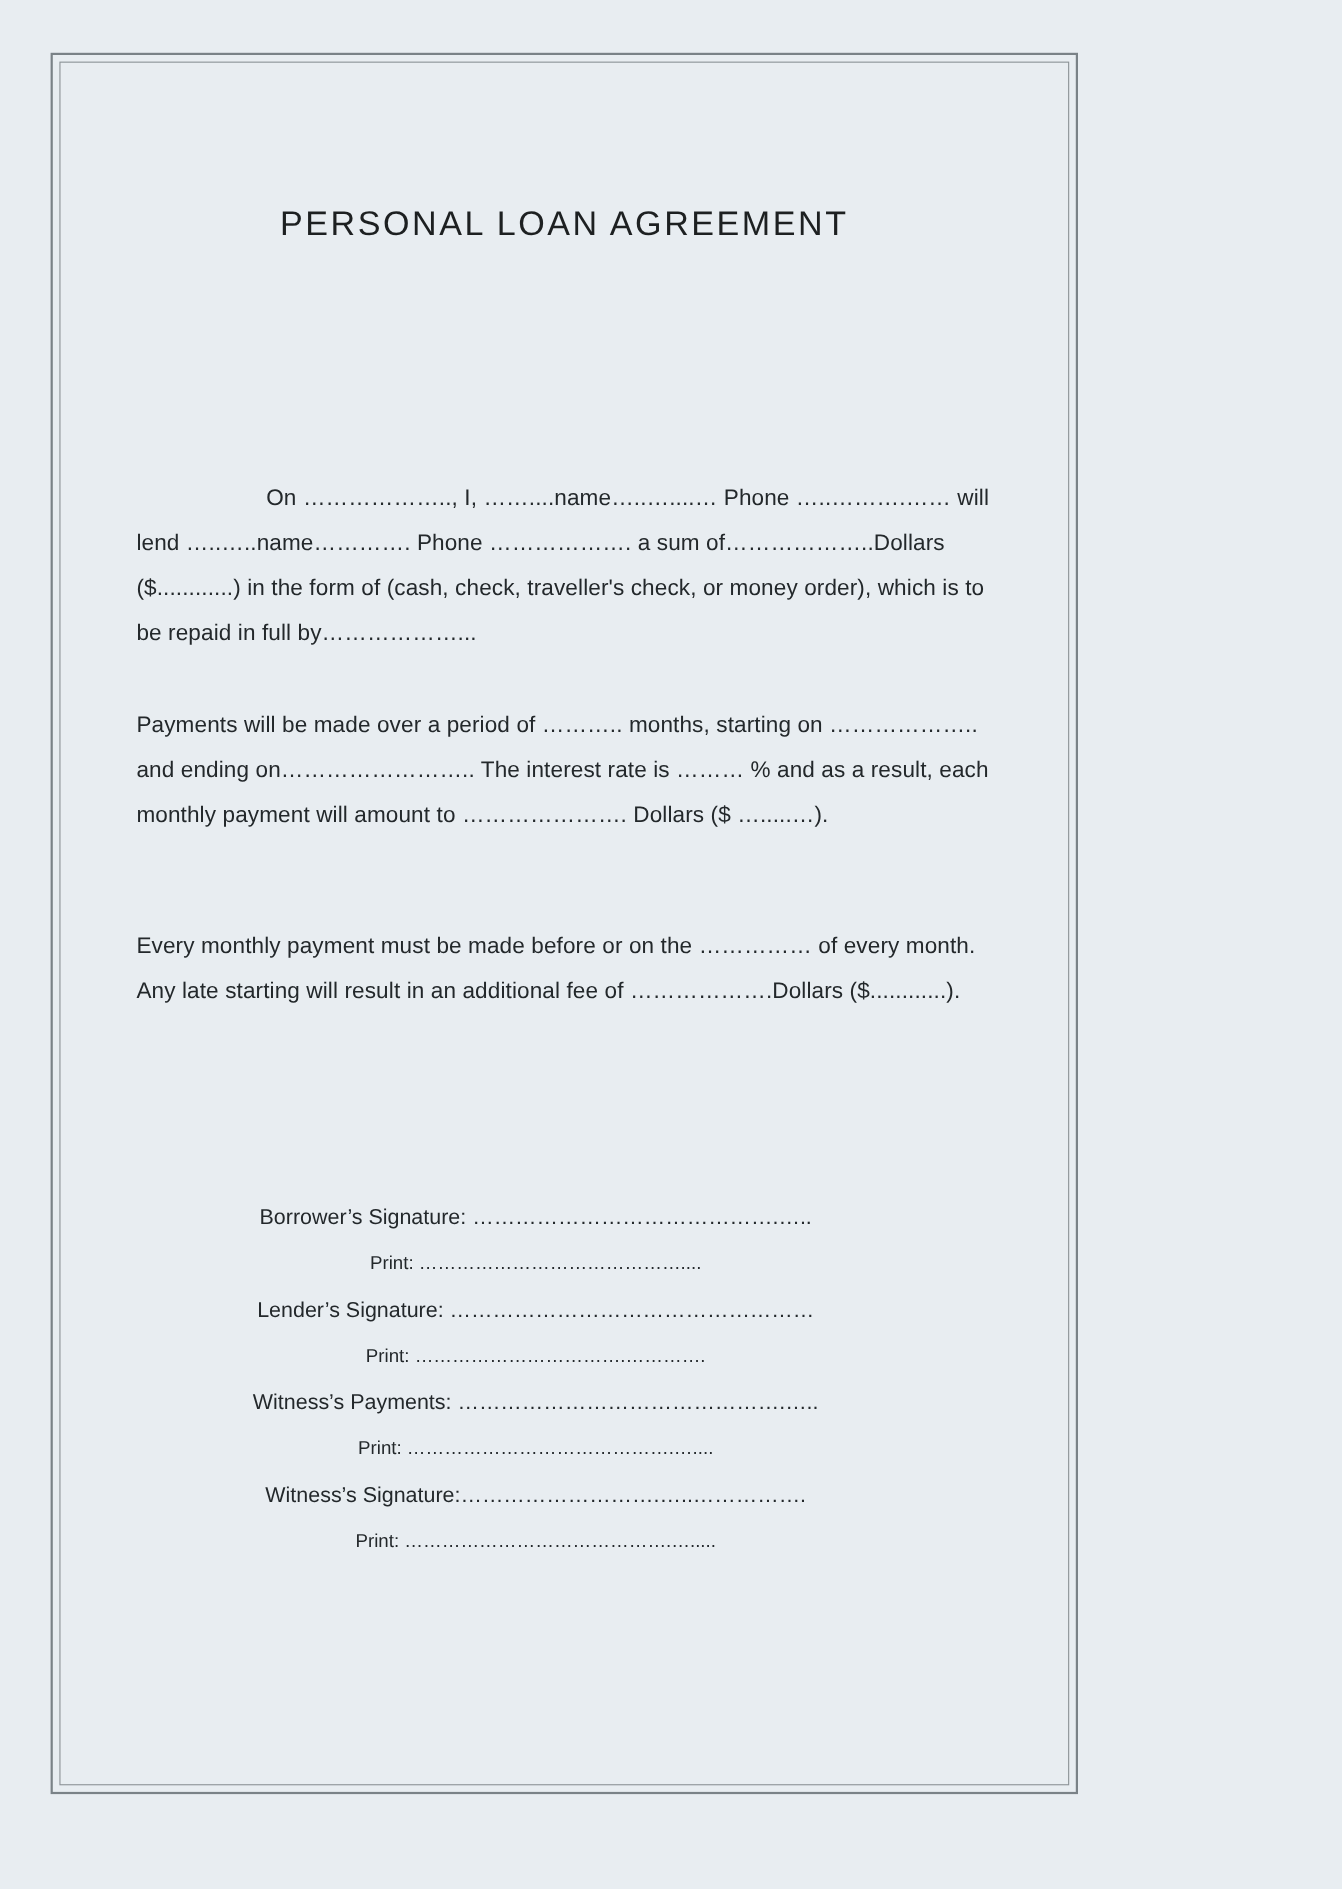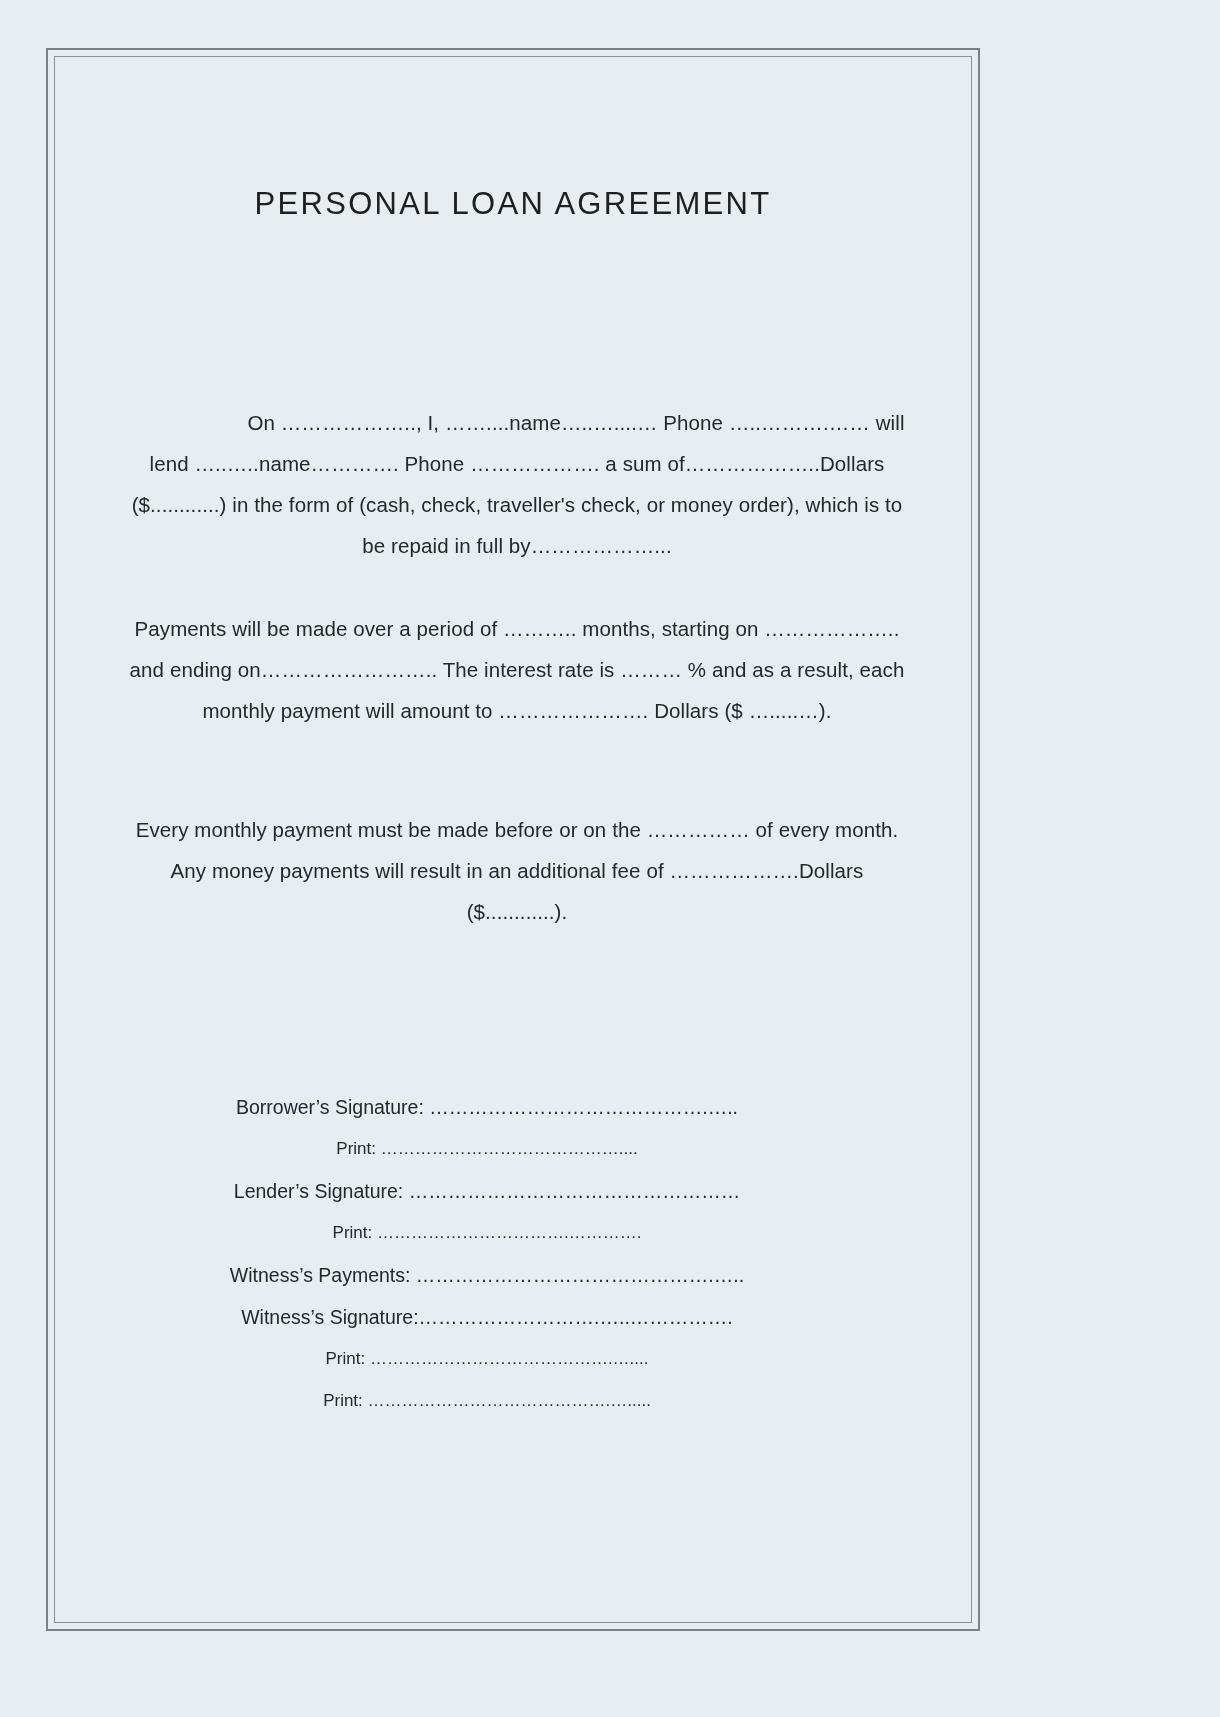--- a/index.html
+++ b/index.html
@@ -64,22 +64,21 @@
     letter-spacing: 2.3px;
     color: #1d2021;
     font-weight: 400;
     white-space: pre;
   }
 
   .body-block {
     position: absolute;
     left: 70px;
     right: 62px;
-    top: 346px;
-    text-align: center;
+    top: 376px;
   }
 
   .para {
     color: #23282b;
     font-size: 20.5px;
     line-height: 41px;
     font-family: "Liberation Sans", sans-serif;
     font-weight: 400;
     letter-spacing: 0.1px;
   }
@@ -125,38 +124,38 @@
     <div class="body-block">
 
       <div class="para indented-first">On ……………….., I, ……....name…..…....…   Phone …..……….…… will lend …..…..name…………. Phone ………………. a sum of………………..Dollars ($............) in the form of (cash, check, traveller's check, or money order), which is to be repaid in full by………………...</div>
 
       <div class="gap-sm"></div>
 
       <div class="para">Payments will be made over a period of ……….. months, starting on ……………….. and ending on…………………….. The interest rate is ……… % and as a result, each monthly payment will amount to …………………. Dollars ($ ….....…).</div>
 
       <div class="gap-md"></div>
 
-      <div class="para">Every monthly payment must be made before or on the …………… of every month. Any money payments will result in an additional fee of ……………….Dollars ($............).</div>
+      <div class="para">Every monthly payment must be made before or on the …………… of every month. Any late starting will result in an additional fee of ……………….Dollars ($............).</div>
 
     </div>
 
     <div class="sign-block">
 
       <div class="sign-line">Borrower’s Signature: …………………………………….…..</div>
 
       <div class="sign-line print">Print: ……………………………………....</div>
 
       <div class="sign-line">Lender’s Signature: ……………………………………………</div>
 
       <div class="sign-line print">Print: …………………………….………….</div>
 
       <div class="sign-line">Witness’s Payments: ……………………………………….…..</div>
 
+      <div class="sign-line print">Print: …………………………………….…....</div>
+
       <div class="sign-line">Witness’s Signature:……………………….…..…………….</div>
-
-      <div class="sign-line print">Print: …………………………………….…....</div>
 
       <div class="sign-line print">Print: …………………………………….….....</div>
 
     </div>
 
   </div>
 </div>
 
 </body></html>

